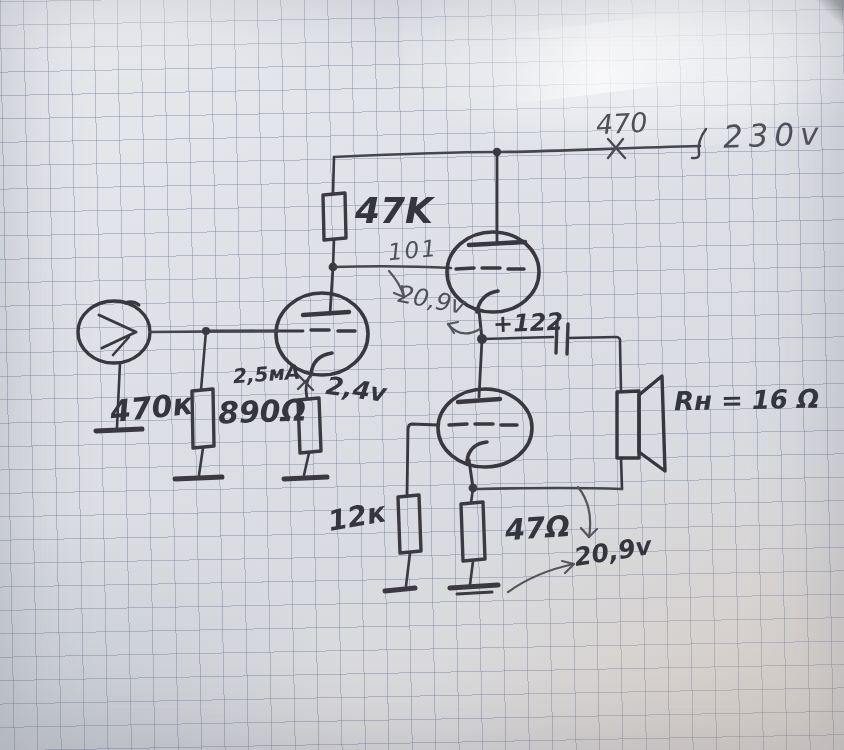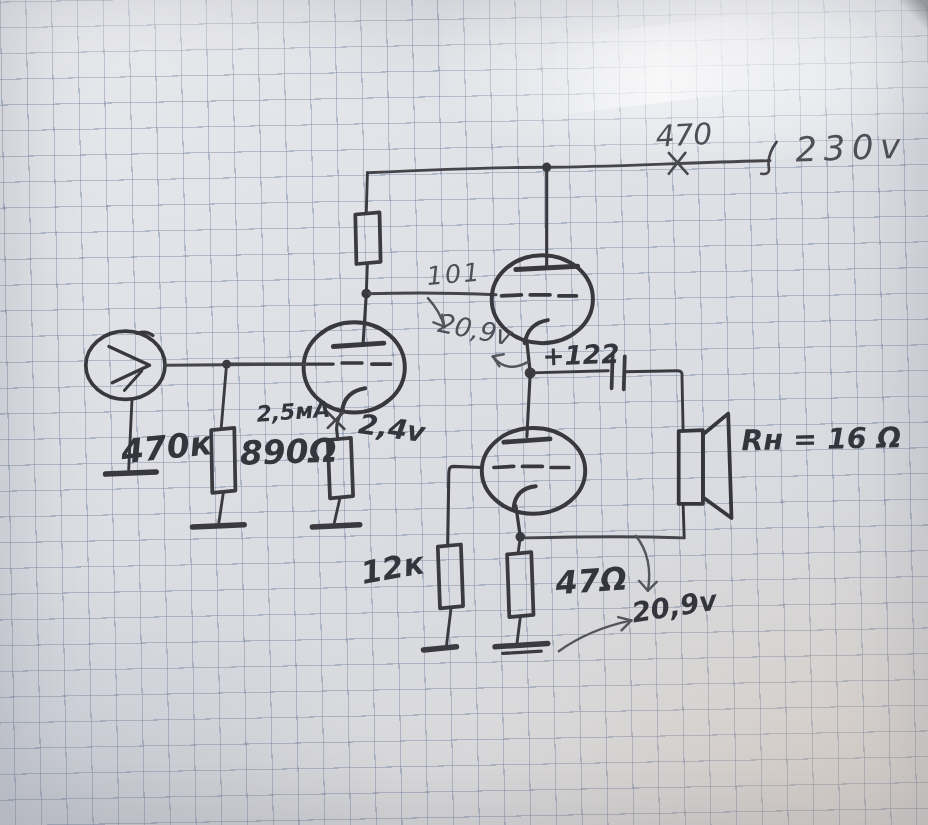--- a/index.html
+++ b/index.html
@@ -169,20 +169,21 @@
       <path d="M589 537 L581 528"></path>
         <path d="M589 537 L597 529"></path>
       <path d="M508 592 Q536 572 574 564"></path>
       <path d="M574 564 L562 561"></path>
         <path d="M574 564 L565 573"></path>
     </g>
   </svg>
 
   <div class="hw pencil" style="left:596px;top:110px;font-size:27px;transform:rotate(-3deg);">470</div>
   <div class="hw pencil" style="left:723px;top:120px;font-size:31px;letter-spacing:6px;transform:rotate(-2deg);">230v</div>
+  <div class="hw pen" style="left:355px;top:193px;font-size:36px;">47K</div>
   <div class="hw pencil" style="left:388px;top:239px;font-size:23px;letter-spacing:2px;transform:rotate(-5deg);">101</div>
   <div class="hw pencil" style="left:398px;top:288px;font-size:24px;transform:rotate(11deg);">20,9v</div>
   <div class="hw pen" style="left:493px;top:311px;font-size:24px;transform:rotate(-2deg);">+122</div>
   <div class="hw pen" style="left:674px;top:387px;font-size:26px;transform:rotate(-1deg);">Rн = 16 Ω</div>
   <div class="hw pen" style="left:233px;top:364px;font-size:20px;transform:rotate(-4deg);">2,5мА</div>
   <div class="hw pen" style="left:326px;top:377px;font-size:25px;transform:rotate(8deg);">2,4v</div>
   <div class="hw pen" style="left:218px;top:397px;font-size:30px;transform:rotate(-2deg);">890Ω</div>
   <div class="hw pen" style="left:110px;top:393px;font-size:30px;transform:rotate(-6deg);">470к</div>
   <div class="hw pen" style="left:328px;top:503px;font-size:28px;transform:rotate(-10deg);">12к</div>
   <div class="hw pen" style="left:505px;top:514px;font-size:29px;transform:rotate(-4deg);">47Ω</div>

